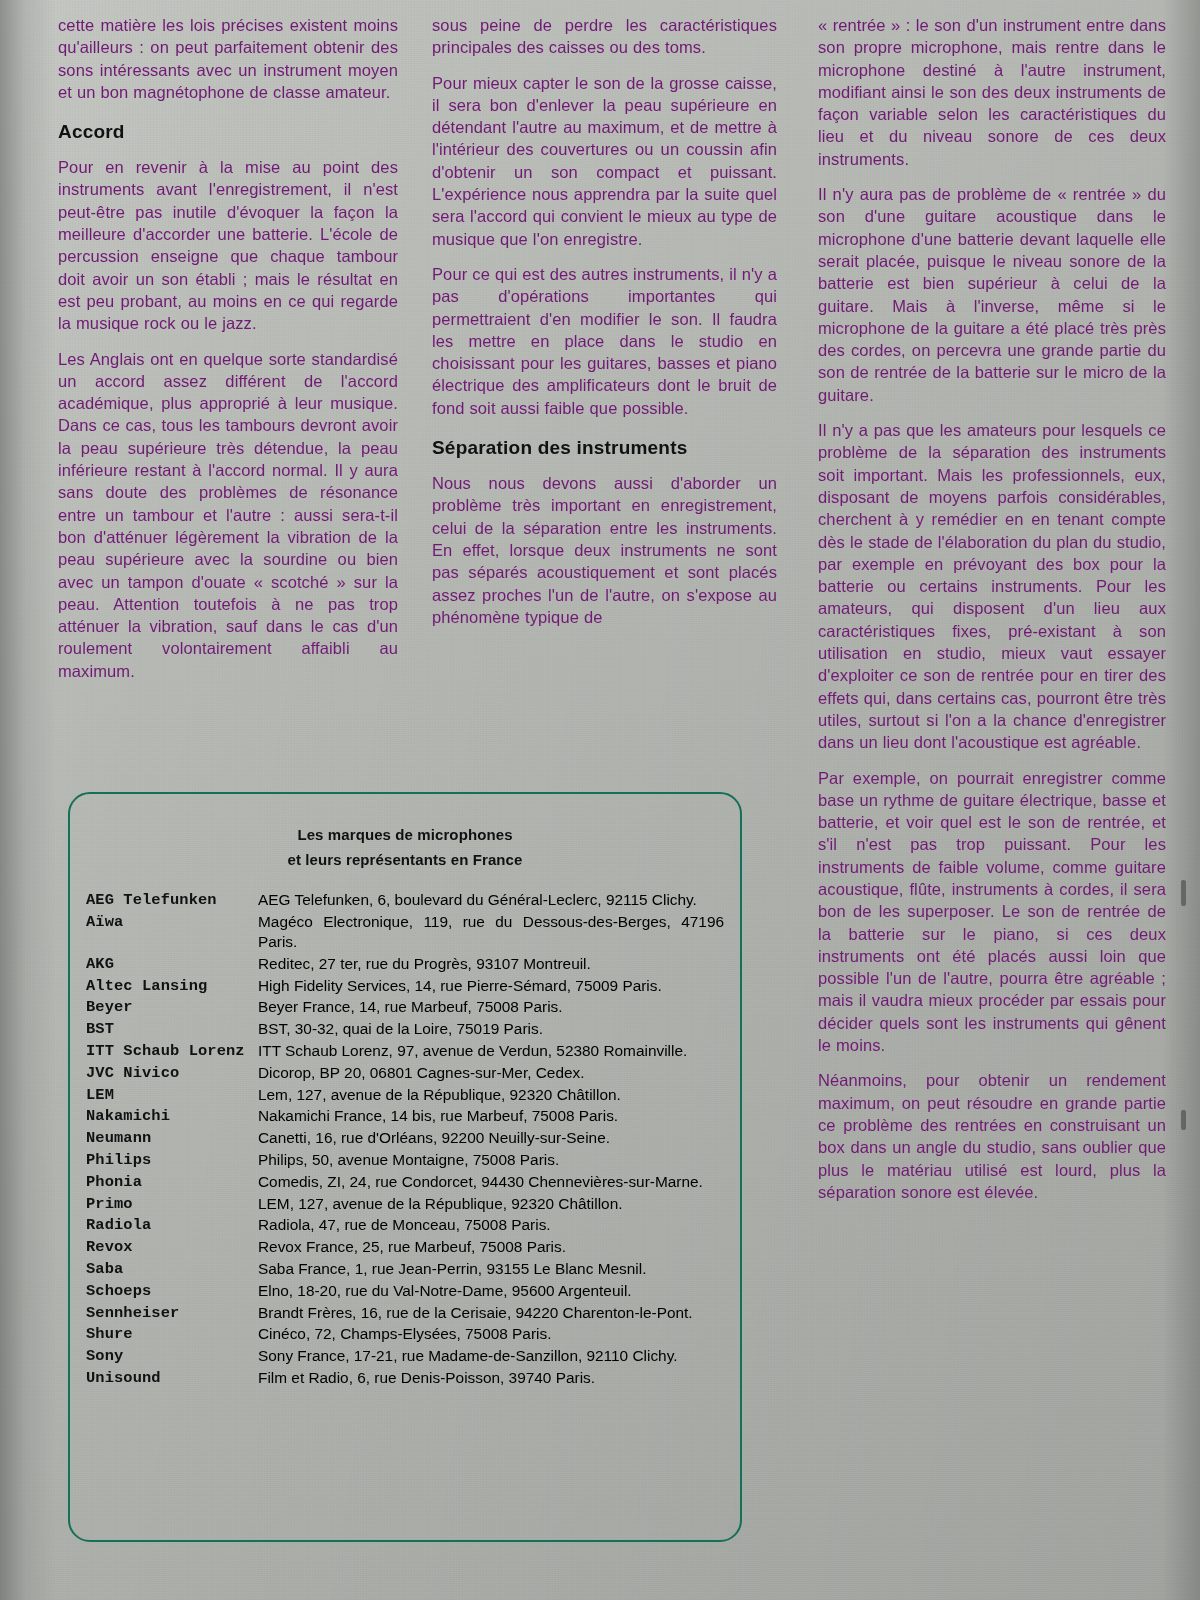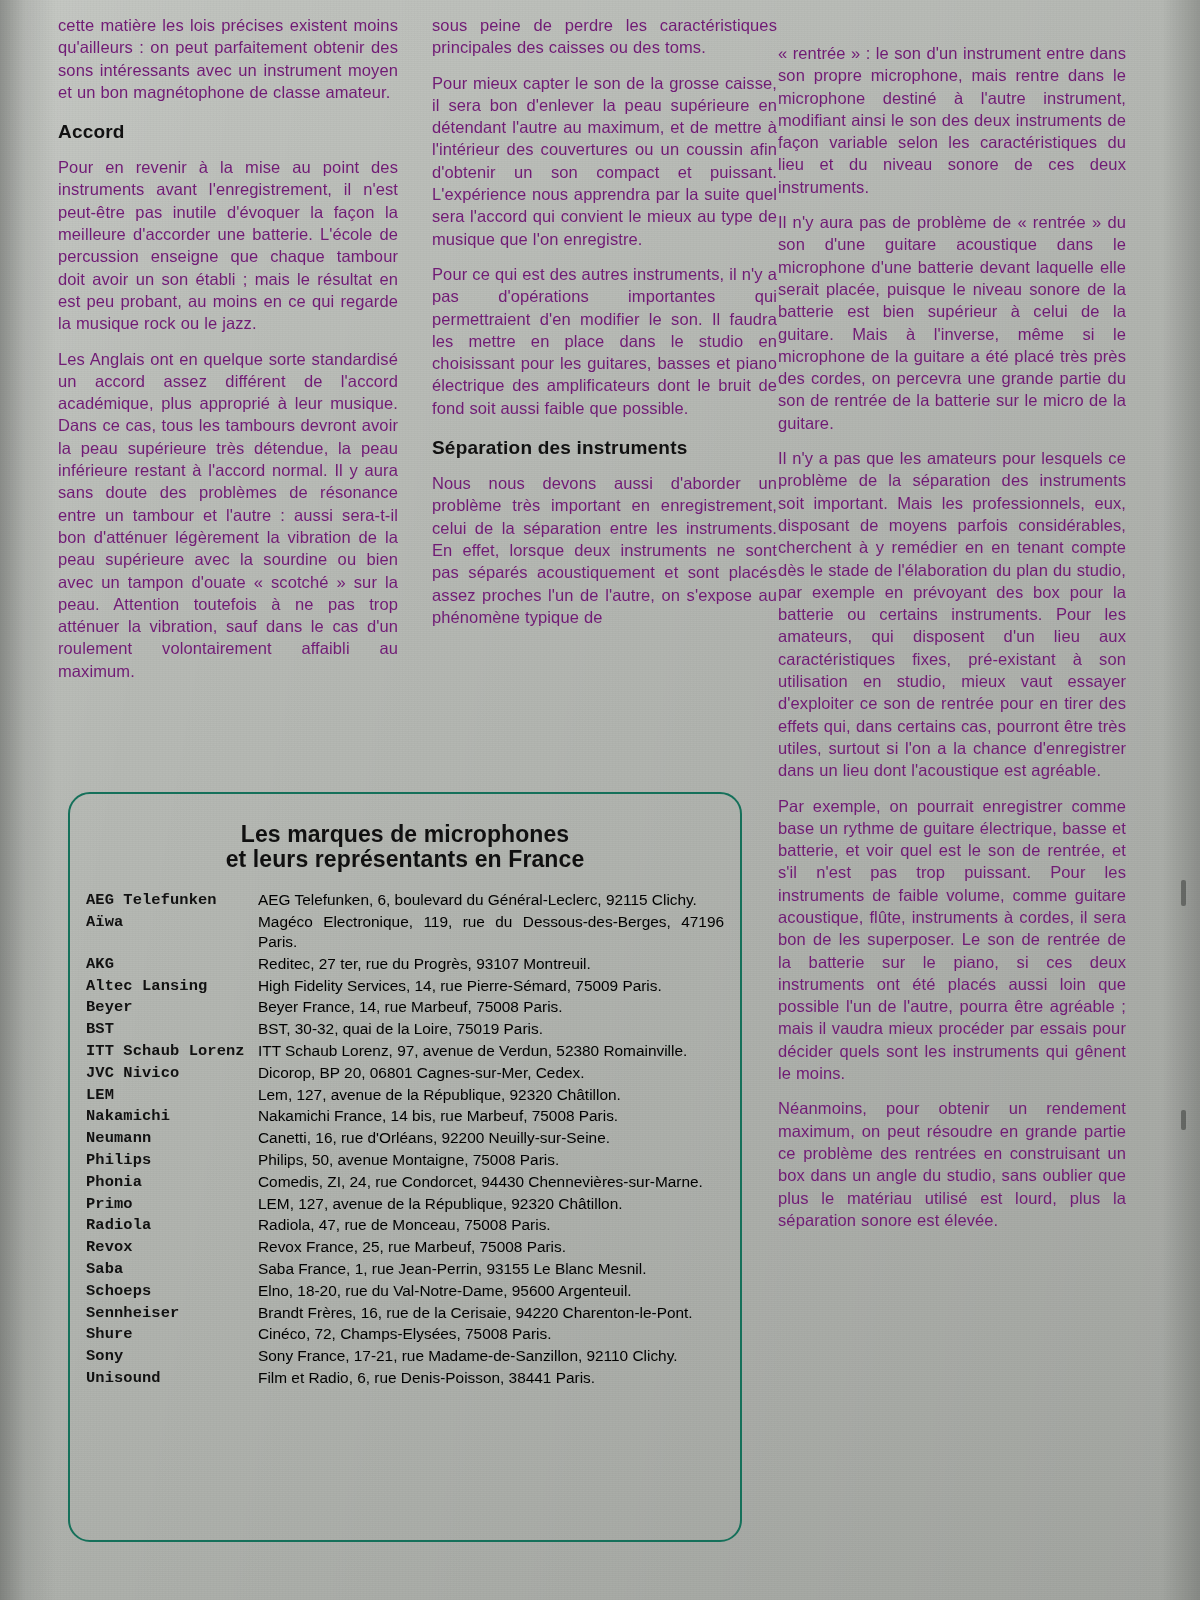--- a/index.html
+++ b/index.html
@@ -56,21 +56,21 @@
     padding: 14px 0 0 0;
   }
 
   
   .col {
     position: absolute;
     top: 14px;
   }
   .col-1 { left: 58px;  width: 340px; }
   .col-2 { left: 432px; width: 345px; }
-  .col-3 { left: 778px; width: 348px; margin-top: 28px; }
+  .col-3 { left: 818px; width: 348px; }
 
   p.body {
     margin: 0 0 13px 0;
     font-size: 16.5px;
     line-height: 22.3px;
     text-align: justify;
     text-justify: inter-word;
     letter-spacing: 0.1px;
     color: #701a75;
     word-spacing: 0.3px;
@@ -95,21 +95,21 @@
     border: 2px solid #15705a;
     border-radius: 22px;
     box-sizing: border-box;
     padding: 22px 16px 10px 16px;
     z-index: 4;
     background: transparent;
   }
   .dir-title {
     text-align: center;
     font-weight: bold;
-    font-size: 23px;
+    font-size: 15px;
     line-height: 25px;
     color: #101010;
     margin: 6px 0 18px 0;
     letter-spacing: 0.1px;
   }
   .dir-title span { display: block; }
 
   table.dir-table {
     width: 100%;
     border-collapse: collapse;
@@ -269,19 +269,19 @@
           <tr>
             <td class="brand">Shure</td>
             <td class="addr nojust">Cinéco, 72, Champs-Elysées, 75008 Paris.</td>
           </tr>
           <tr>
             <td class="brand">Sony</td>
             <td class="addr nojust">Sony France, 17-21, rue Madame-de-Sanzillon, 92110 Clichy.</td>
           </tr>
           <tr>
             <td class="brand">Unisound</td>
-            <td class="addr nojust">Film et Radio, 6, rue Denis-Poisson, 38441 Paris.</td>
+            <td class="addr nojust">Film et Radio, 6, rue Denis-Poisson, 39740 Paris.</td>
           </tr>
         </tbody>
     </table>
   </div>
 
 </div>
 
 </body></html>

